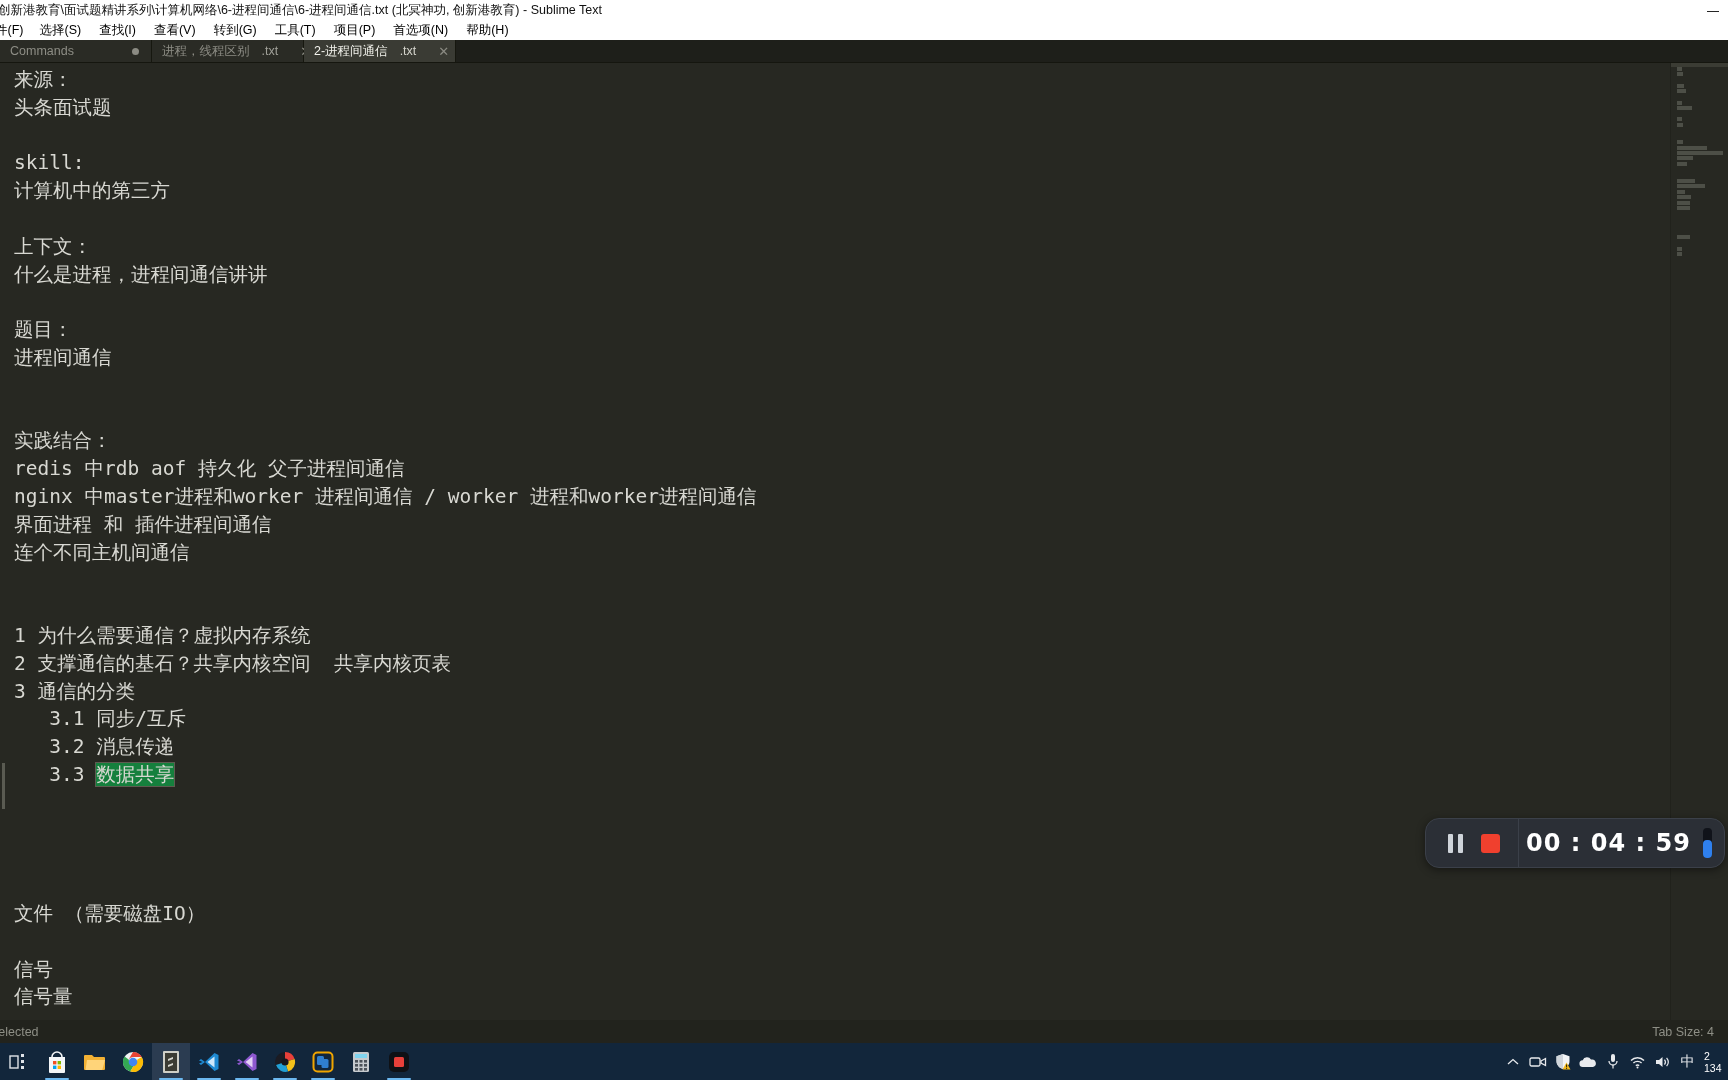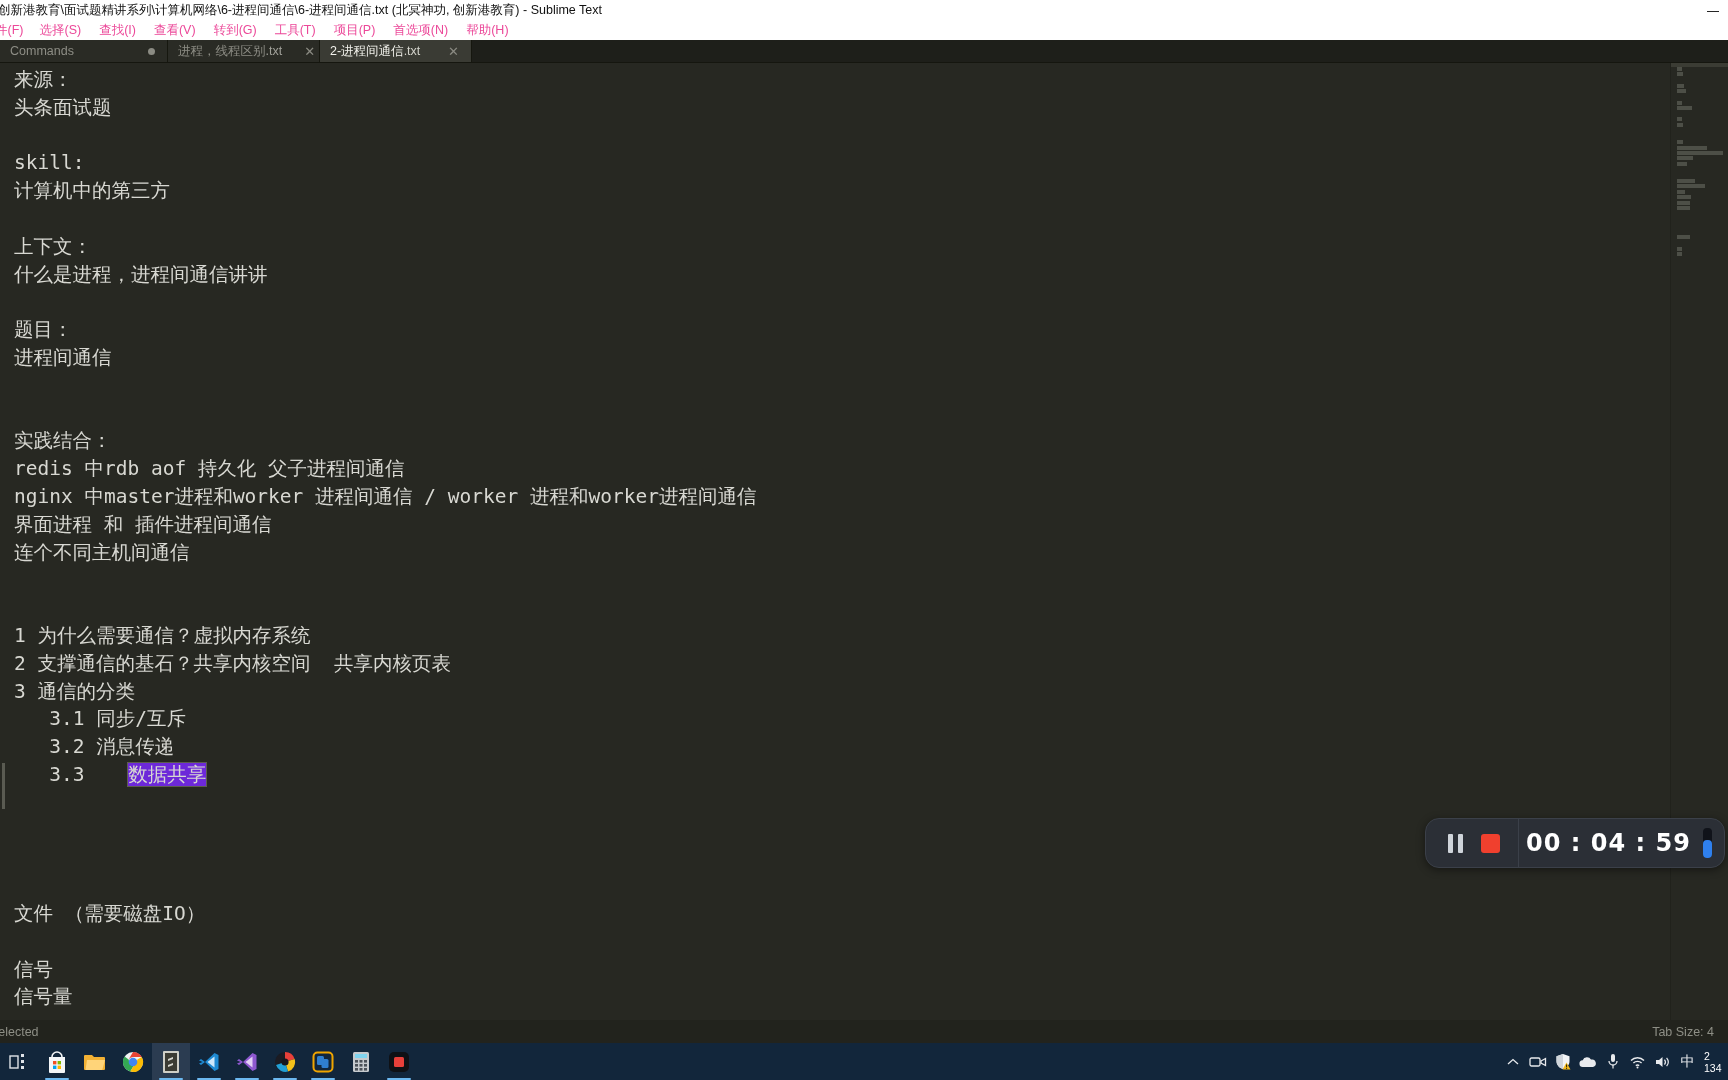--- a/index.html
+++ b/index.html
@@ -23,21 +23,21 @@
   }
   .winctl { display:flex; align-items:center; height:21px; }
   .winctl div {
     width:30px; height:21px; display:flex; align-items:center; justify-content:center;
     font-size:12px; color:#000;
   }
 
   
   .menubar {
     position:absolute; left:0; top:21px; width:1728px; height:19px;
-    background:#ffffff; color:#ec4899;
+    background:#ffffff; color:#000000;
     display:flex; align-items:center; font-size:12.5px;
     padding-left:0px; overflow:hidden;
   }
   .menubar .mi { padding:0 9px; height:19px; line-height:19px; white-space:nowrap; }
   .menubar .mi.clip { padding-left:0; padding-right:7px; margin-left:-5px; }
 
   
   .tabbar {
     position:absolute; left:0; top:40px; width:1728px; height:23px;
     background:#1e1f1a;
@@ -47,34 +47,34 @@
   .tab {
     display:flex; align-items:center; position:relative;
     padding:0 12px 0 10px; font-size:12.5px;
     color:#9a9a92; background:#2c2d27;
     border-right:1px solid #16170f;
     min-width:60px;
   }
   .tab.inactive { background:#2a2b25; color:#8d8d85; }
   .tab.active { background:#3a3b34; color:#f2f2ec; }
   .tab .tname { white-space:nowrap; }
-  .tab .tname .ext { color:#a0a099; }
+  .tab .tname .ext { color:#a0a099;padding-left:12px; }
   .tab.active .tname .ext { color:#d4d4cc; }
   .tab .tclose {
     margin-left:auto; padding-left:22px;
     font-size:13px; color:#8b8b83; line-height:1;
   }
   .tab .tdot {
     margin-left:auto; padding-left:22px; display:flex; align-items:center;
   }
   .tab .tdot i {
     display:block; width:7px; height:7px; border-radius:50%;
     background:#8b8b83;
   }
-  .tab-commands { width:168px; }
+  .tab-commands { width:152px; }
   .tab-2 { width:152px; }
   .tab-3 { width:152px; }
   .tabbar .filler { flex:1; background:#1e1f1a; }
 
   
   .editor {
     position:absolute; left:0; top:63px; width:1728px; height:957px;
     background:#272822; overflow:hidden;
   }
   .gutter {
@@ -86,21 +86,21 @@
   }
   .code {
     position:absolute; left:14px; top:0; right:60px;
     font-family:"DejaVu Sans Mono","Liberation Mono", monospace;
     font-size:19.5px; line-height:27.8px;
     color:#d8d8d2; white-space:pre;
     padding-top:3px;
   }
   .code .ln { height:27.8px; }
   .sel {
-    background:#6d28d9; outline:1px solid #5d5c50;margin-left:32px;
+    background:#15803d; outline:1px solid #5d5c50;
   }
   .caret {
     display:inline-block; width:1px; height:21px; vertical-align:-4px;
     background:#e6e6e0;
   }
 
   
   .minimap {
     position:absolute; right:0; top:63px; width:58px; height:957px;
     background:#272822; border-left:1px solid #21221c;

